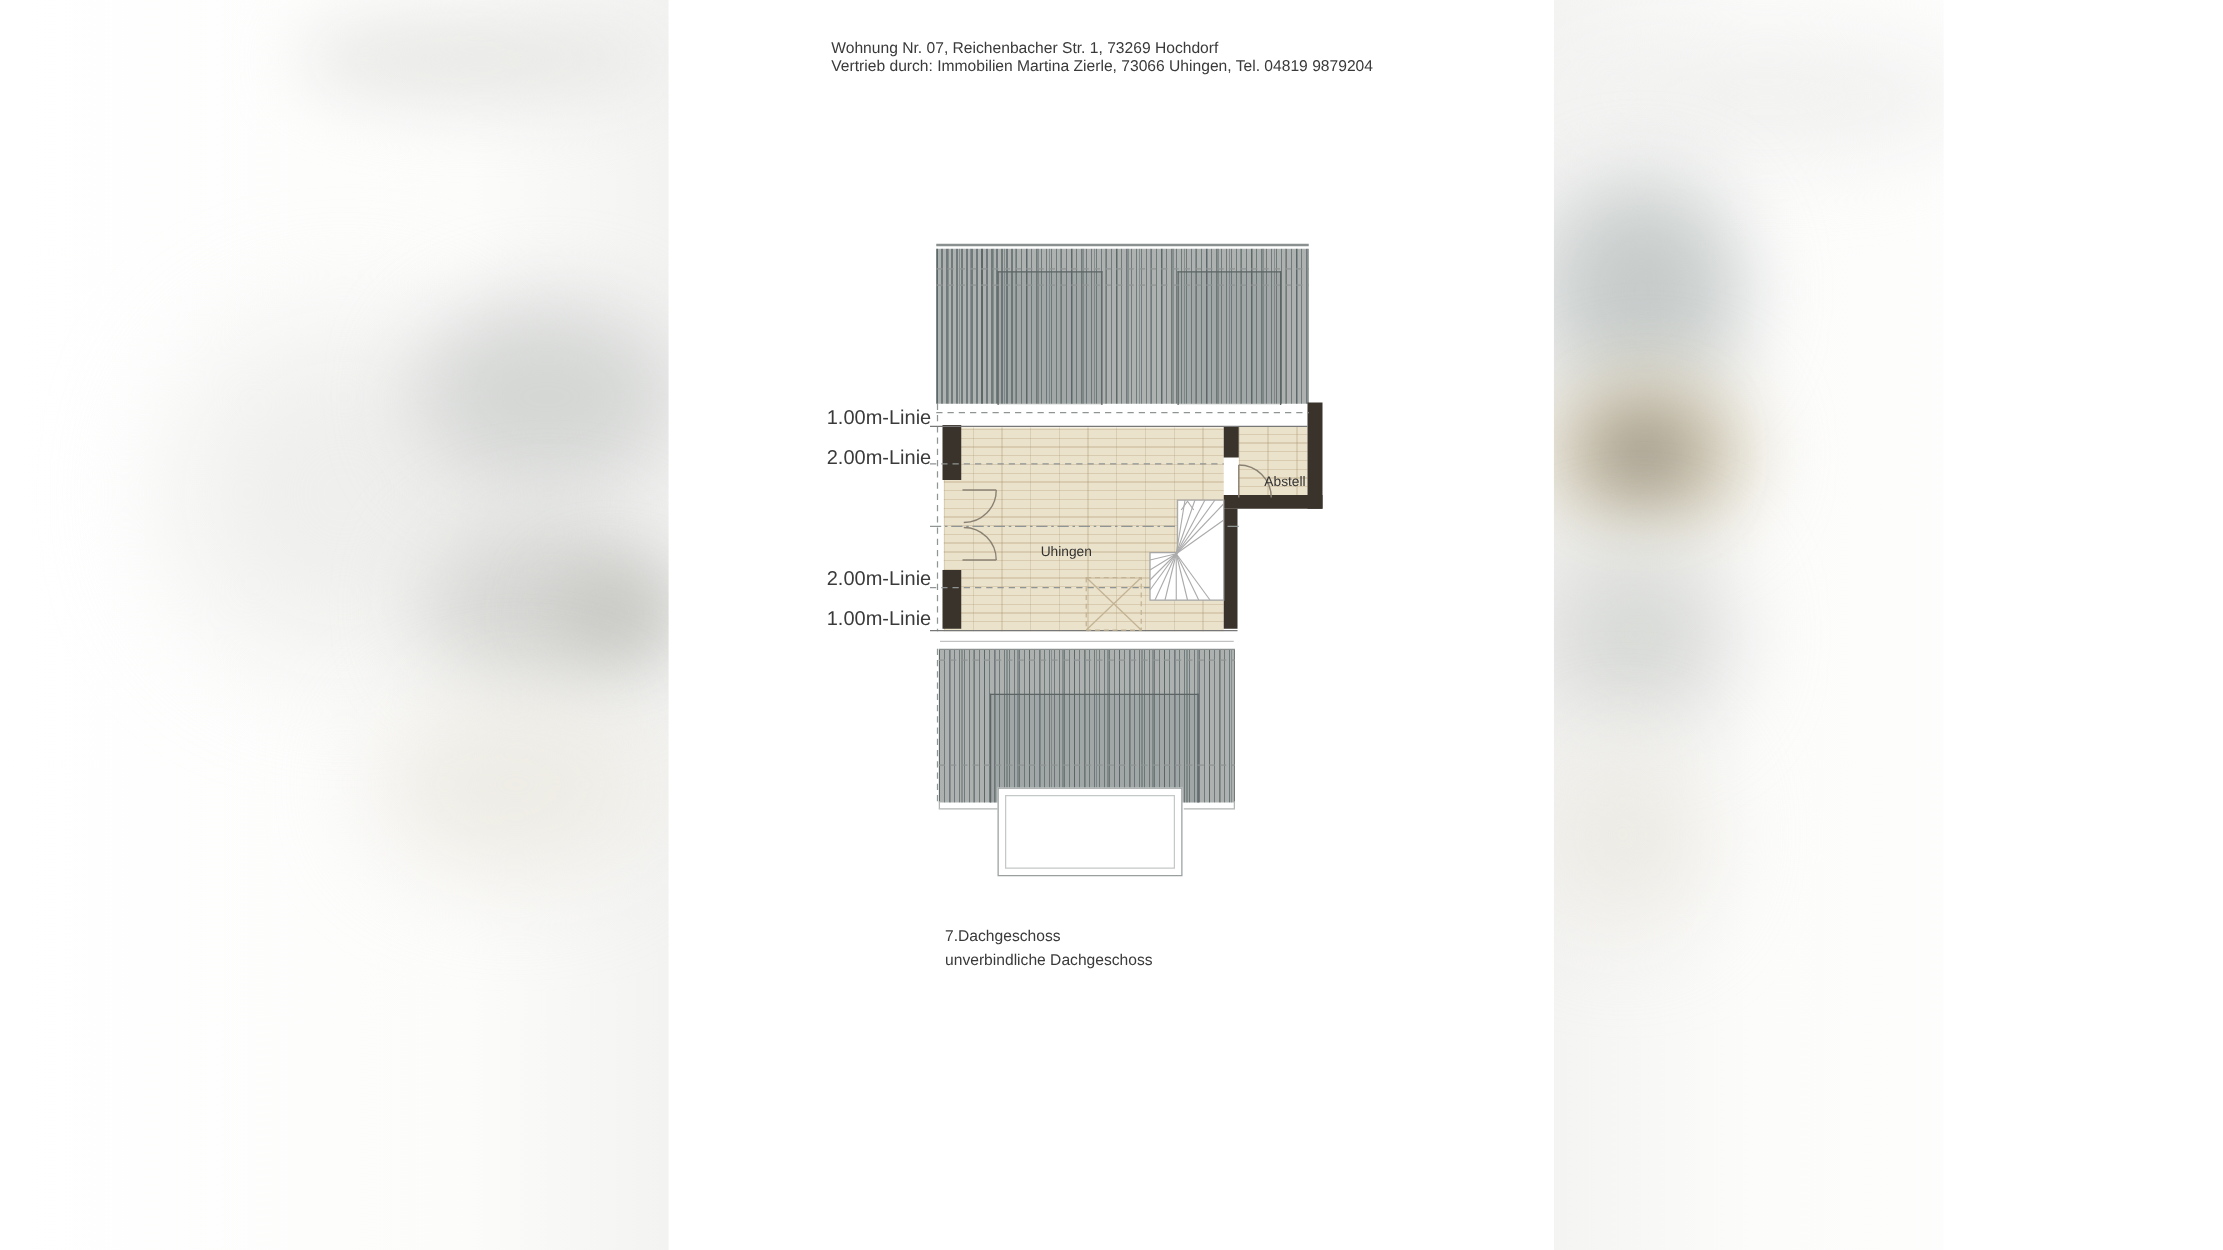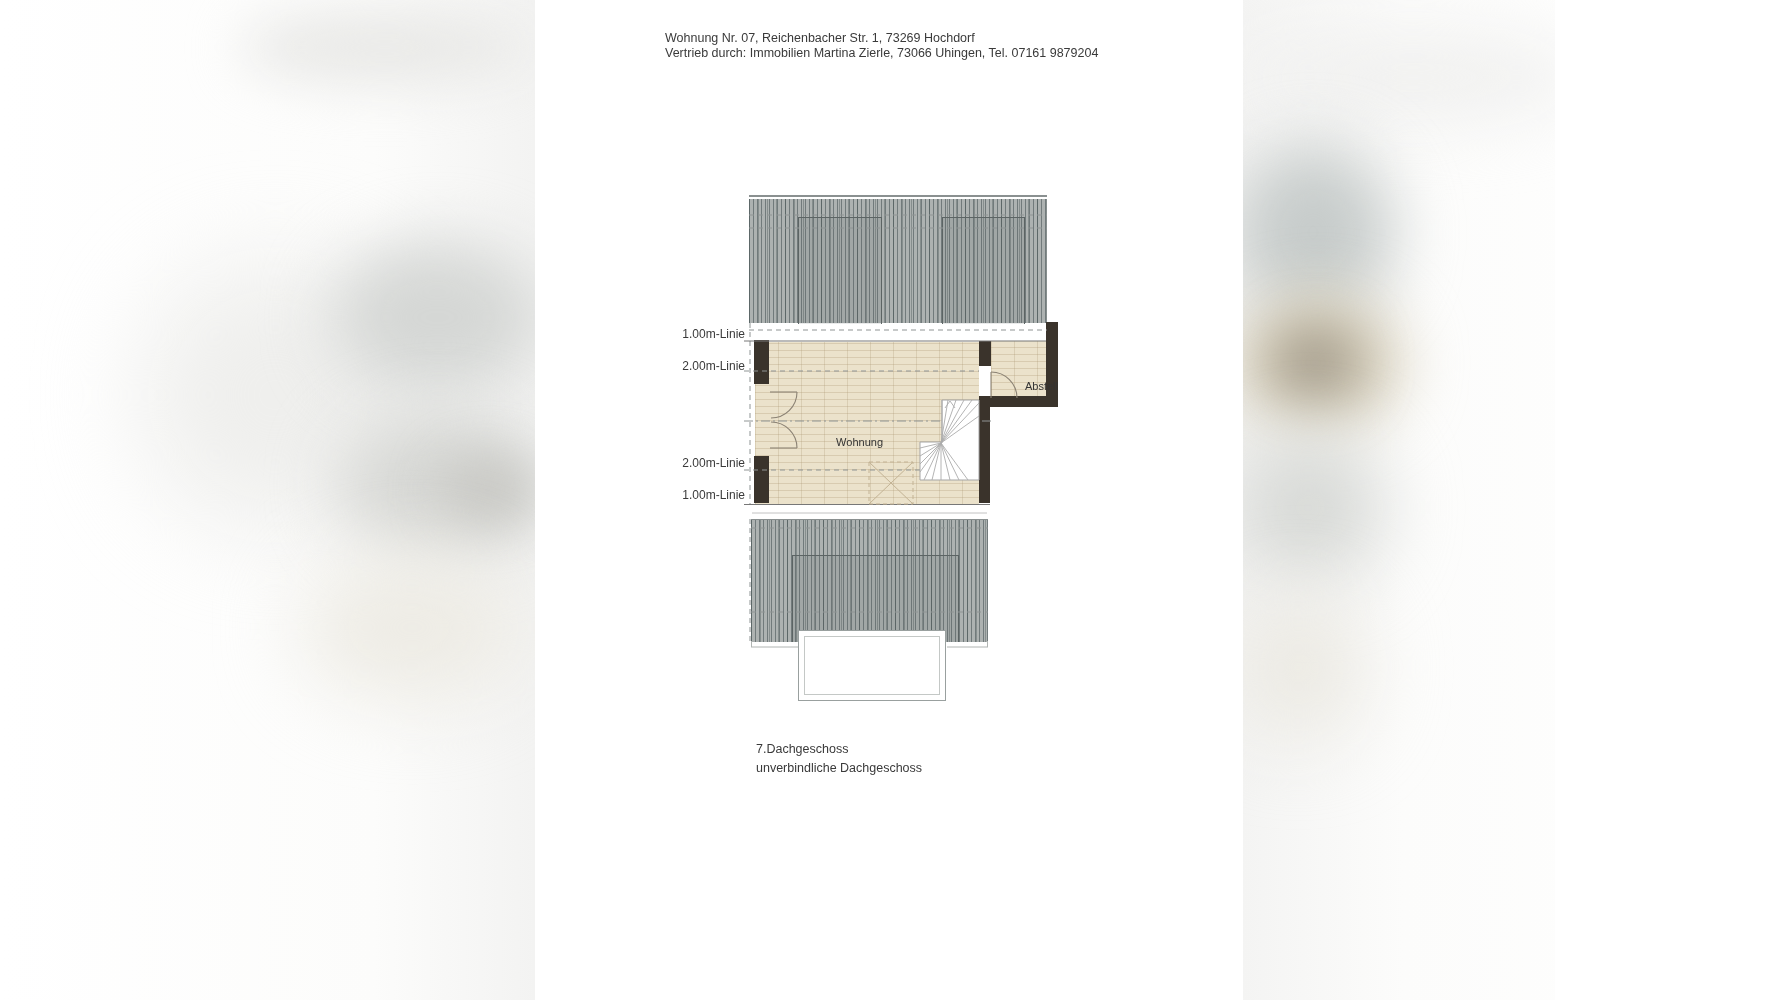--- a/index.html
+++ b/index.html
@@ -8,22 +8,22 @@
   .abs{position:absolute;}
   
   .blurpanel{position:absolute;top:0;height:1000px;overflow:hidden;}
   .blur-left{left:0;width:535px;background:linear-gradient(90deg,#ffffff 0%,#fcfcfb 70%,#f3f3f2 100%);}
   .blur-right{left:1243px;width:535px;background:linear-gradient(270deg,#ffffff 0%,#fcfcfb 70%,#f4f4f3 100%);}
   .blob{position:absolute;border-radius:50%;filter:blur(30px);}
   
   .hdr{position:absolute;font-size:12.5px;line-height:15px;white-space:nowrap;}
   .ftr{position:absolute;font-size:12.5px;line-height:15px;white-space:nowrap;}
   
-  .mlabel{position:absolute;left:625px;width:120px;text-align:right;font-size:12px;line-height:13px;white-space:nowrap;}
-  .roomlabel{position:absolute;font-size:11px;line-height:12px;text-align:right;white-space:nowrap;color:#333;}
+  .mlabel{position:absolute;left:625px;width:120px;text-align:right;font-size:16px;line-height:13px;white-space:nowrap;}
+  .roomlabel{position:absolute;font-size:11px;line-height:12px;text-align:center;white-space:nowrap;color:#333;}
   
   .roof{background:
       repeating-linear-gradient(90deg, rgba(45,60,60,.30) 0 1px, rgba(0,0,0,0) 1px 9px),
       repeating-linear-gradient(90deg, #717a7b 0 1px, #adb2b1 1px 4px);}
   .roofrect{border:1px solid #5c6464;border-bottom:none;background:rgba(84,94,94,.13);}
   .floor{background:
       repeating-linear-gradient(90deg, rgba(165,145,108,.25) 0 1px, rgba(0,0,0,0) 1px 23px),
       repeating-linear-gradient(0deg, #d8cbb0 0 1px, #ebe2cb 1px 7px);}
   .wall{background:#3a332b;}
   .dormerbox{background:#ffffff;border:1.5px solid #99a09f;}
@@ -48,21 +48,21 @@
     <div class="blob" style="left:-10px;top:145px;width:160px;height:175px;background:#c7cccb;filter:blur(32px);"></div>
     <div class="blob" style="left:-10px;top:295px;width:170px;height:135px;background:#d8d1bd;filter:blur(30px);"></div>
     <div class="blob" style="left:30px;top:325px;width:85px;height:75px;background:#a59d8d;filter:blur(26px);"></div>
     <div class="blob" style="left:-10px;top:435px;width:150px;height:145px;background:#d7d9d6;filter:blur(36px);"></div>
     <div class="blob" style="left:-10px;top:595px;width:130px;height:145px;background:#ebe9e2;filter:blur(40px);"></div>
   </div>
 
   <div class="abs" style="left:535px;top:0;width:708px;height:1000px;background:#ffffff;"></div>
 
   <div class="hdr" style="left:665px;top:31px;">Wohnung Nr. 07, Reichenbacher Str. 1, 73269 Hochdorf</div>
-  <div class="hdr" style="left:665px;top:46px;">Vertrieb durch: Immobilien Martina Zierle, 73066 Uhingen, Tel. 07161 9879204</div>
+  <div class="hdr" style="left:665px;top:46px;">Vertrieb durch: Immobilien Martina Zierle, 73066 Uhingen, Tel. 04819 9879204</div>
 
   <div class="abs" style="left:749px;top:195px;width:298px;height:2px;background:#8a9090;"></div>
 
   <div class="abs roof" style="left:749px;top:199px;width:298px;height:124px;"></div>
   <div class="abs roofrect" style="left:798px;top:217px;width:82px;height:106px;"></div>
   <div class="abs roofrect" style="left:942px;top:217px;width:81px;height:106px;"></div>
 
   <div class="abs floor" style="left:755px;top:342px;width:224px;height:163px;"></div>
   <div class="abs floor" style="left:991px;top:341px;width:55px;height:56px;"></div>
 
@@ -154,19 +154,19 @@
       <path d="M869 462 L913 504"></path>
         <path d="M913 462 L869 504"></path>
     </g>
   </svg>
 
   <div class="mlabel" style="top:328px;">1.00m-Linie</div>
   <div class="mlabel" style="top:360px;">2.00m-Linie</div>
   <div class="mlabel" style="top:457px;">2.00m-Linie</div>
   <div class="mlabel" style="top:489px;">1.00m-Linie</div>
 
-  <div class="roomlabel" style="left:823px;top:436px;width:60px;">Wohnung</div>
+  <div class="roomlabel" style="left:823px;top:436px;width:60px;">Uhingen</div>
   <div class="roomlabel" style="left:998px;top:380px;width:60px;">Abstell</div>
 
   <div class="ftr" style="left:756px;top:742px;">7.Dachgeschoss</div>
   <div class="ftr" style="left:756px;top:761px;">unverbindliche Dachgeschoss</div>
 
 </div>
 
 </body></html>

